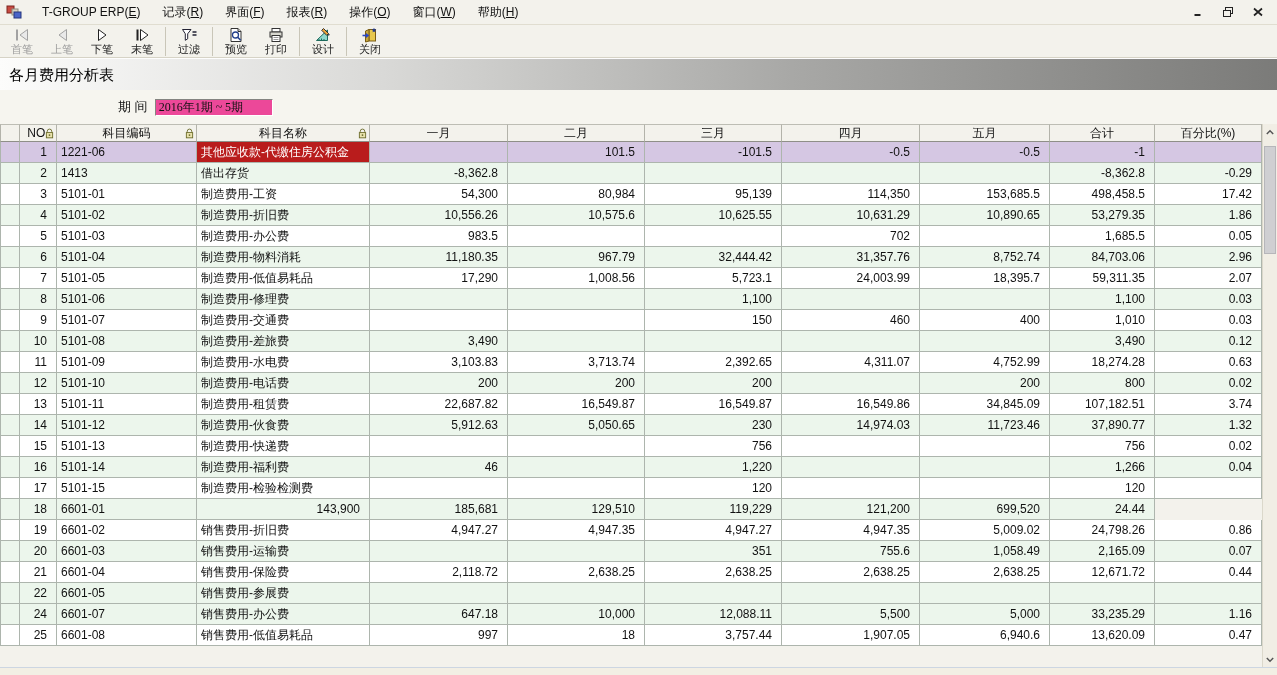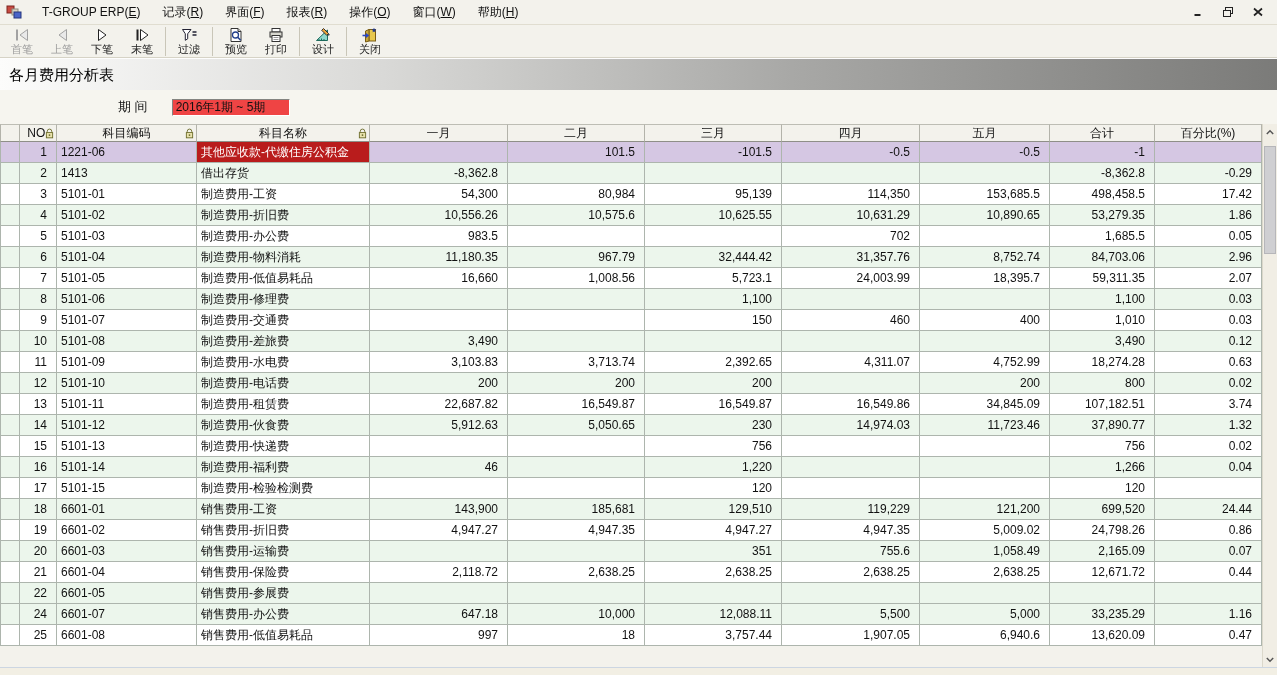--- a/index.html
+++ b/index.html
@@ -34,22 +34,22 @@
 
   
   .title-band { height:32px; line-height:31px; padding-left:9px;
     border-top:1px solid #fdfdfd;
     background:linear-gradient(90deg,#fcfcfb 0%,#d9d9d7 30%,#a8a8a6 62%,#7b7b79 100%);
     font-weight:normal; font-size:15px; color:#000; }
 
   
   .filter-row { height:34px; background:#f6f5ef; display:flex; align-items:center; }
   .filter-label { margin-left:118px; font-size:13px; white-space:pre; }
-  .period-input { width:118px; height:17px; margin-left:24px; padding:0 3px;
-    font-family:Liberation Sans, sans-serif; font-size:12px; color:#111; background:#ef4444;
+  .period-input { width:118px; height:17px; margin-left:7px; padding:0 3px;
+    font-family:Liberation Serif, serif; font-size:12px; color:#111; background:#ec4899;
     border:1px solid; border-color:#848480 #ffffff #ffffff #848480; outline:none; }
 
   
   .grid { position:absolute; left:0; top:124px; width:1262px; }
   .grid-cols { display:grid;
     grid-template-columns:20px 37px 140px 173px 138px 137px 137px 138px 130px 105px 107px; }
   .ghead { height:18px; }
   .hcell { position:relative; background:#f3f2ec; text-align:center;
     line-height:16px; font-size:12px; white-space:nowrap;
     border-top:1px solid #bdbdb4; border-right:1px solid #b3b3aa; border-bottom:1px solid #8f8f88; }
@@ -354,21 +354,21 @@
         <div class="gcell num">31,357.76</div>
         <div class="gcell num">8,752.74</div>
         <div class="gcell num">84,703.06</div>
         <div class="gcell num">2.96</div>
       </div>
       <div class="grid-cols grow row-white">
         <div class="gcell"></div>
         <div class="gcell num">7</div>
         <div class="gcell txt">5101-05</div>
         <div class="gcell txt">制造费用-低值易耗品</div>
-        <div class="gcell num">16,660</div>
+        <div class="gcell num">17,290</div>
         <div class="gcell num">1,008.56</div>
         <div class="gcell num">5,723.1</div>
         <div class="gcell num">24,003.99</div>
         <div class="gcell num">18,395.7</div>
         <div class="gcell num">59,311.35</div>
         <div class="gcell num">2.07</div>
       </div>
       <div class="grid-cols grow row-green">
         <div class="gcell"></div>
         <div class="gcell num">8</div>
@@ -496,21 +496,20 @@
         <div class="gcell num">120</div>
         <div class="gcell num"></div>
         <div class="gcell num"></div>
         <div class="gcell num">120</div>
         <div class="gcell num"></div>
       </div>
       <div class="grid-cols grow row-green">
         <div class="gcell"></div>
         <div class="gcell num">18</div>
         <div class="gcell txt">6601-01</div>
-        <div class="gcell txt">销售费用-工资</div>
         <div class="gcell num">143,900</div>
         <div class="gcell num">185,681</div>
         <div class="gcell num">129,510</div>
         <div class="gcell num">119,229</div>
         <div class="gcell num">121,200</div>
         <div class="gcell num">699,520</div>
         <div class="gcell num">24.44</div>
       </div>
       <div class="grid-cols grow row-white">
         <div class="gcell"></div>

